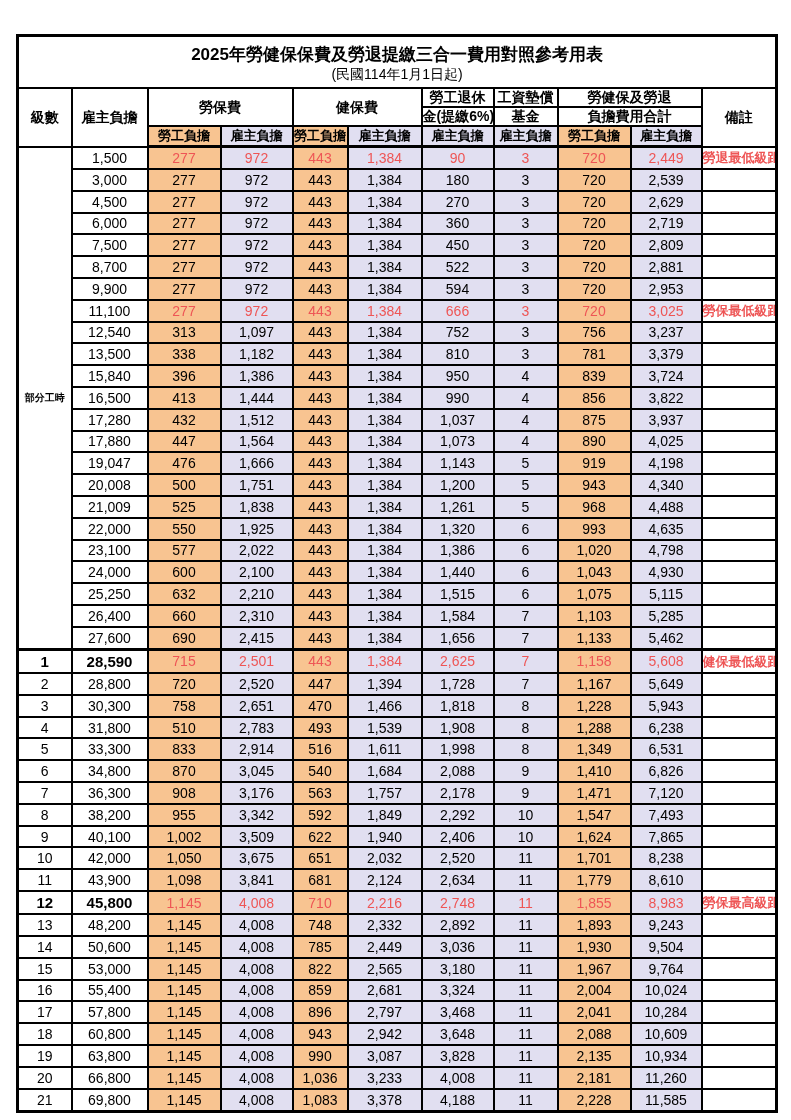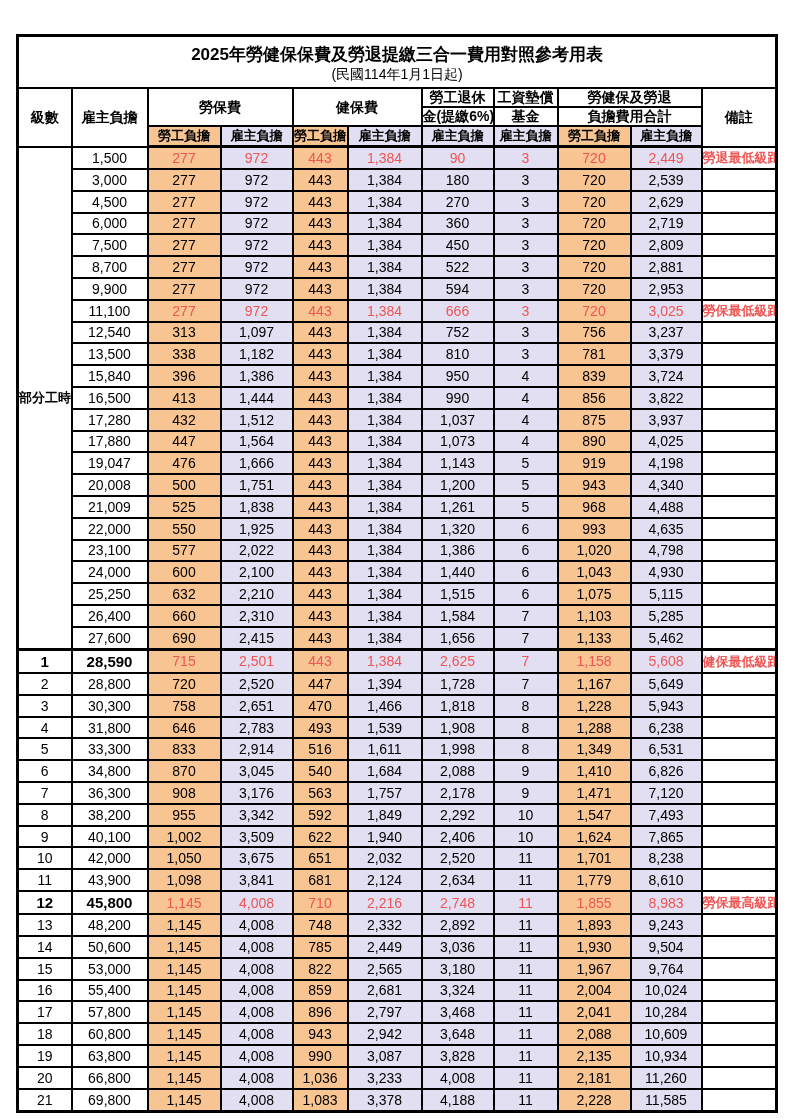--- a/index.html
+++ b/index.html
@@ -27,21 +27,21 @@
   }
   .title-cell{height:50px;background:#fff;}
   .title-main{font-size:17px;font-weight:bold;line-height:1.5;}
   .title-sub{font-size:14px;font-weight:normal;line-height:1.1;}
   thead .h{font-size:14px;font-weight:bold;height:17px;line-height:1.05;background:#fff;}
   thead .burden{font-size:13px;font-weight:bold;height:17px;border-bottom:3px solid var(--line);}
   .emp{background:var(--emp-bg);}
   .er{background:var(--er-bg);}
   tbody td{font-size:14px;line-height:1;}
   td.col-level,td.col-bracket,td.col-remark{background:#fff;}
-  td.part-time{font-size:13px;font-weight:bold;letter-spacing:0px;padding:0;}
+  td.part-time{font-size:10px;font-weight:bold;letter-spacing:0px;padding:0;}
   td.col-remark{color:var(--red);font-weight:bold;font-size:13px;}
   tr.hl td.emp,tr.hl td.er{color:var(--red);}
   tr.section-start td{border-top:3px solid var(--line);}
   td.b{font-weight:bold;font-size:15px;}
 </style>
 </head>
 <body>
 
 <div class="sheet">
   <table>
@@ -404,21 +404,21 @@
           <td class="col-hi_er er">1,466</td>
           <td class="col-pension er">1,818</td>
           <td class="col-wage_fund er">8</td>
           <td class="col-total_emp emp">1,228</td>
           <td class="col-total_er er">5,943</td>
           <td class="col-remark"></td>
         </tr>
         <tr>
           <td class="col-level">4</td>
           <td class="col-bracket">31,800</td>
-          <td class="col-li_emp emp">646</td>
+          <td class="col-li_emp emp">510</td>
           <td class="col-li_er er">2,783</td>
           <td class="col-hi_emp emp">493</td>
           <td class="col-hi_er er">1,539</td>
           <td class="col-pension er">1,908</td>
           <td class="col-wage_fund er">8</td>
           <td class="col-total_emp emp">1,288</td>
           <td class="col-total_er er">6,238</td>
           <td class="col-remark"></td>
         </tr>
         <tr>

